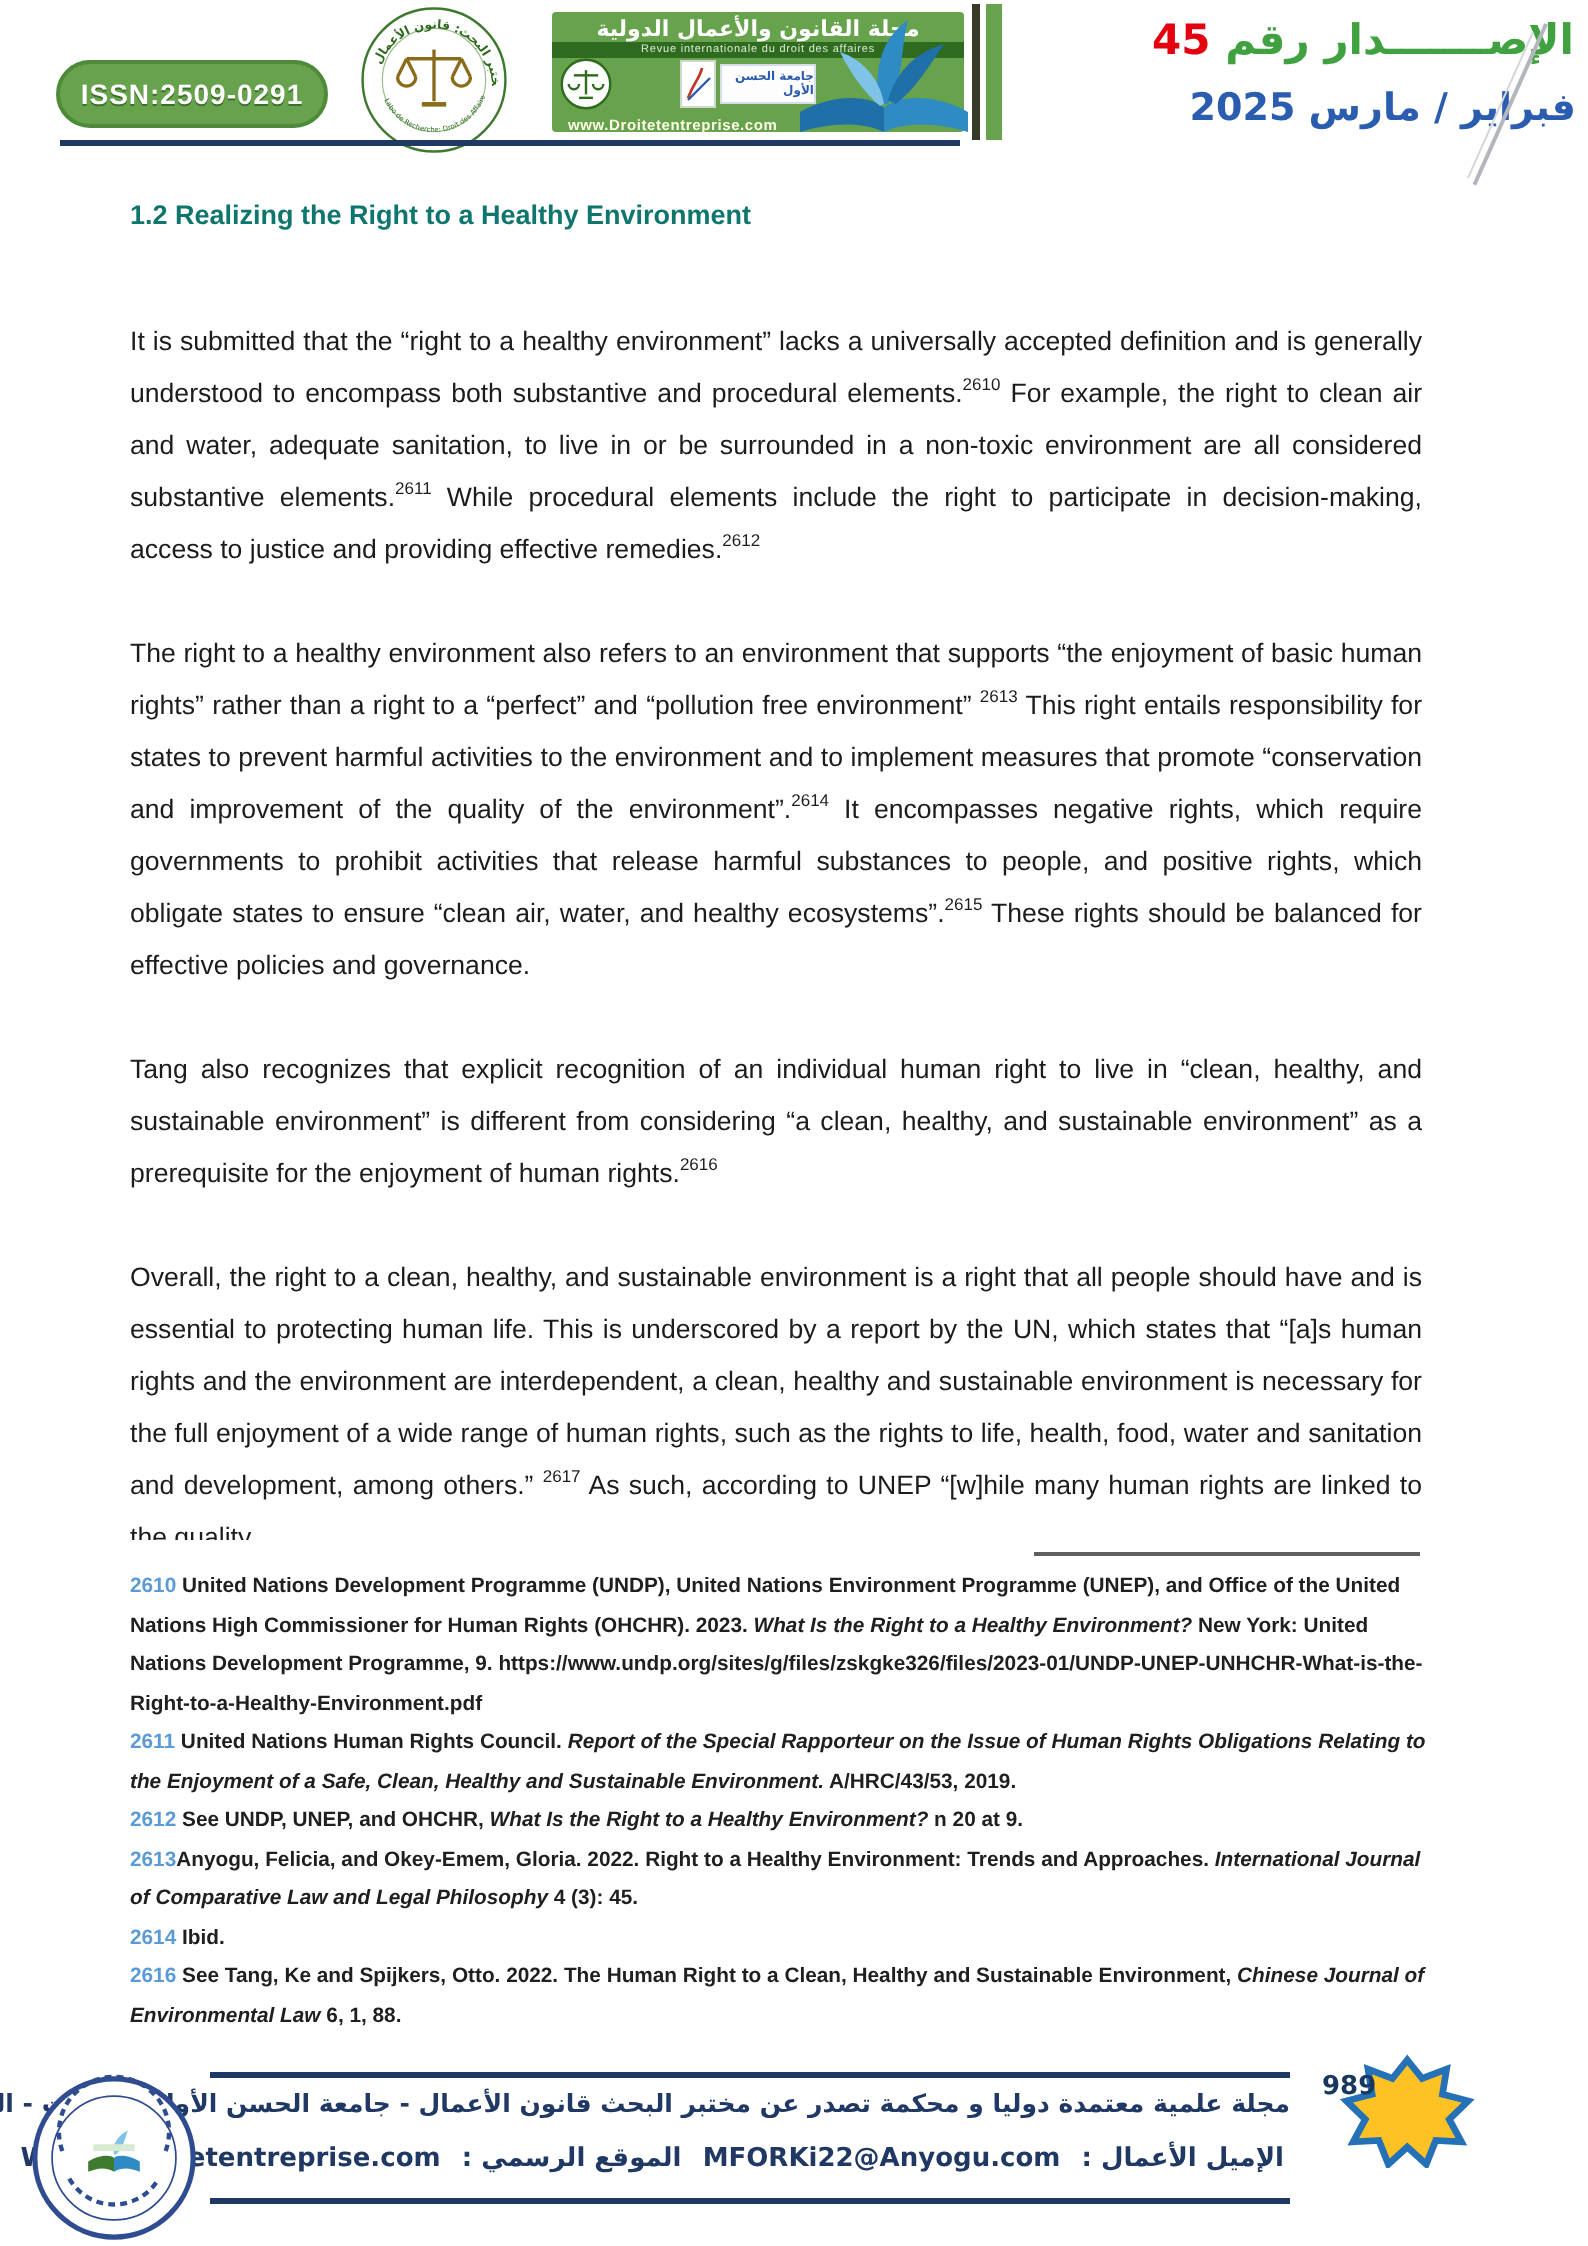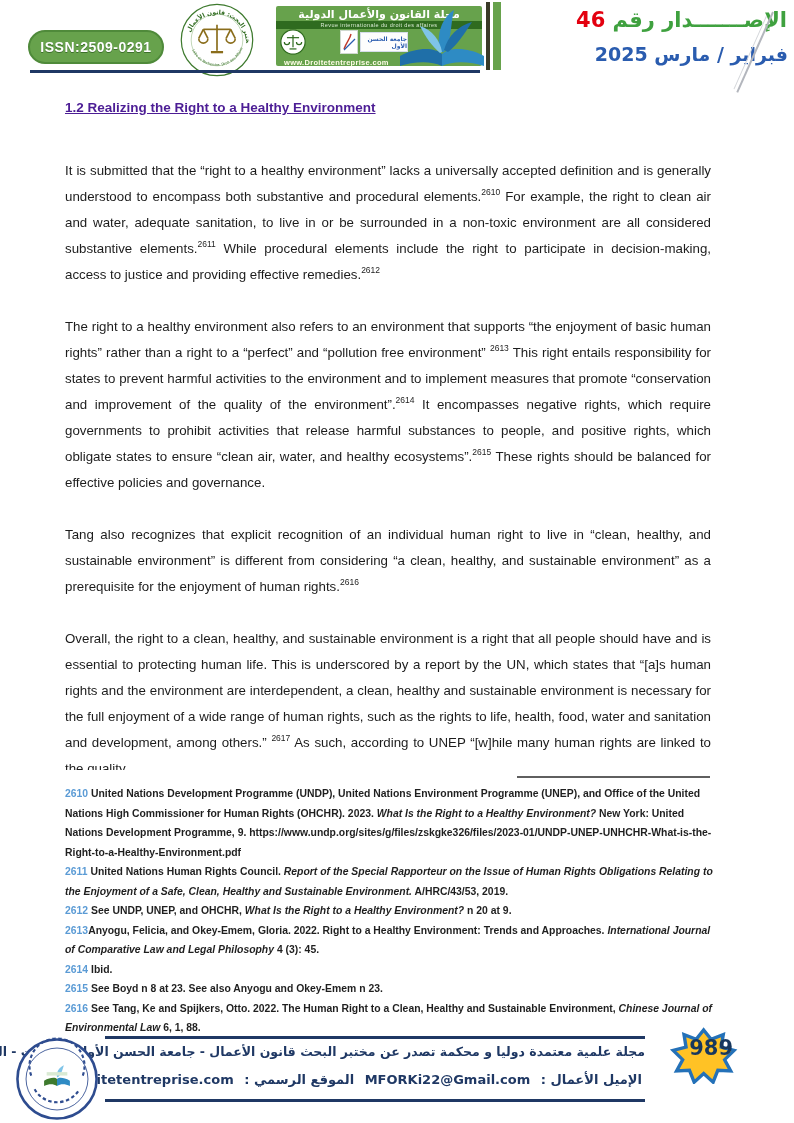--- a/index.html
+++ b/index.html
@@ -34,21 +34,21 @@
   .issue-number{color:var(--accent-red,#E3000F);}
   .issue-line2{position:absolute;left:548px;top:43px;width:240px;direction:rtl;text-align:right;
     font-family:"DejaVu Sans",sans-serif;font-weight:bold;font-size:19px;color:var(--accent-blue,#2A5CAF);white-space:nowrap;}
   .pencil{position:absolute;left:772px;top:12px;width:2px;height:88px;background:#b3b6bd;
     transform:rotate(24deg);transform-origin:top center;}
   .pencil2{position:absolute;left:766px;top:16px;width:1px;height:80px;background:#d4d6da;
     transform:rotate(24deg);transform-origin:top center;}
   .header-underline{position:absolute;left:30px;top:70px;width:450px;height:3px;background:var(--navy,#1F3864);}
 
   
-  .section-title{position:absolute;left:65px;top:100px;width:650px;font-weight:bold;font-size:13.5px;color:#4c1d95;text-decoration:underline;}
+  .section-title{position:absolute;left:65px;top:100px;width:650px;font-weight:bold;font-size:13.5px;color:#0f766e;}
   .body-copy{position:absolute;left:65px;top:146px;width:646px;height:624px;overflow:hidden;
     font-size:13.3px;line-height:26px;text-align:justify;}
   .body-copy p{margin:12px 0 26px 0;}
   .fnref{font-size:8.5px;line-height:0;vertical-align:6px;letter-spacing:0;}
 
   
   .fn-sep{position:absolute;left:517px;top:776px;width:193px;height:2px;background:#5f5f5f;}
   .footnotes{position:absolute;left:65px;top:784px;width:648px;height:250px;overflow:hidden;
     font-size:10.4px;line-height:19.5px;text-align:left;color:#1f1f1f;font-weight:bold;}
   .fn-num{color:var(--fnref-blue,#5B9BD5);}
@@ -56,22 +56,22 @@
   
   .footer-line-top{position:absolute;left:105px;top:1036px;width:540px;height:3px;background:var(--navy,#1F3864);}
   .footer-line-bottom{position:absolute;left:105px;top:1099px;width:540px;height:3px;background:var(--navy,#1F3864);}
   .footer-text1{position:absolute;left:105px;top:1044px;width:540px;text-align:center;direction:rtl;
     font-family:"DejaVu Sans",sans-serif;font-weight:bold;font-size:12.5px;color:var(--navy,#1F3864);white-space:nowrap;}
   .footer-text2{position:absolute;left:105px;top:1072px;width:540px;text-align:center;direction:rtl;
     font-family:"DejaVu Sans",sans-serif;font-weight:bold;font-size:13px;color:var(--navy,#1F3864);white-space:nowrap;}
   .footer-text2 span{margin:0 3px;}
   .footer-logo{position:absolute;left:14px;top:1036px;width:86px;height:86px;}
   .page-badge{position:absolute;left:661px;top:1026px;width:86px;height:58px;}
-  .page-badge-num{position:absolute;left:661px;top:1036px;width:72px;text-align:right;
-    font-family:"DejaVu Sans",sans-serif;font-weight:bold;font-size:21px;color:#17375E;}
+  .page-badge-num{position:absolute;left:661px;top:1036px;width:72px;text-align:left;
+    font-family:"DejaVu Sans",sans-serif;font-weight:bold;font-size:13px;color:#17375E;}
 </style>
 </head>
 <body>
 
 <div id="page">
 
   <div>
     <div class="issn-pill">ISSN:2509-0291</div>
 
     <svg class="lab-logo" viewBox="0 0 100 100">
@@ -130,21 +130,21 @@
       <path d="M52,44 C56,30 66,20 80,16 C72,28 66,38 56,46 Z" fill="#1F6FA8"></path>
       <path d="M50,46 C48,34 40,24 28,20 C34,32 40,40 48,47 Z" fill="#7FC4E8"></path>
     </svg>
 
     <div class="vbar-dark"></div>
     <div class="vbar-green"></div>
 
     <div class="issue-line1">
       <span class="issue-label">الإصـــــــدار رقم</span>
       <span> </span>
-      <span class="issue-number">46</span>
+      <span class="issue-number">45</span>
     </div>
     <div class="issue-line2">فبراير / مارس 2025</div>
 
     <div class="pencil"></div>
     <div class="pencil2"></div>
     <div class="header-underline"></div>
   </div>
 
   <div class="section-title">1.2 Realizing the Right to a Healthy Environment</div>
 
@@ -155,30 +155,29 @@
       <p>Overall, the right to a clean, healthy, and sustainable environment is a right that all people should have and is essential to protecting human life. This is underscored by a report by the UN, which states that “[a]s human rights and the environment are interdependent, a clean, healthy and sustainable environment is necessary for the full enjoyment of a wide range of human rights, such as the rights to life, health, food, water and sanitation and development, among others.” <sup class="fnref">2617</sup> As such, according to UNEP “[w]hile many human rights are linked to the quality</p>
     </div>
 
   <div class="fn-sep"></div>
   <div class="footnotes" id="footnotes">
       <div class="footnote"><span class="fn-num">2610</span> United Nations Development Programme (UNDP), United Nations Environment Programme (UNEP), and Office of the United Nations High Commissioner for Human Rights (OHCHR). 2023. <i>What Is the Right to a Healthy Environment?</i> New York: United Nations Development Programme, 9. https://www.undp.org/sites/g/files/zskgke326/files/2023-01/UNDP-UNEP-UNHCHR-What-is-the-Right-to-a-Healthy-Environment.pdf</div>
       <div class="footnote"><span class="fn-num">2611</span> United Nations Human Rights Council. <i>Report of the Special Rapporteur on the Issue of Human Rights Obligations Relating to the Enjoyment of a Safe, Clean, Healthy and Sustainable Environment.</i> A/HRC/43/53, 2019.</div>
       <div class="footnote"><span class="fn-num">2612</span> See UNDP, UNEP, and OHCHR, <i>What Is the Right to a Healthy Environment?</i> n 20 at 9.</div>
       <div class="footnote"><span class="fn-num">2613</span>Anyogu, Felicia, and Okey-Emem, Gloria. 2022. Right to a Healthy Environment: Trends and Approaches. <i>International Journal of Comparative Law and Legal Philosophy</i> 4 (3): 45.</div>
       <div class="footnote"><span class="fn-num">2614</span> Ibid.</div>
-      <div class="footnote"><span class="fn-num">2615</span> See Boyd n 8 at 23. See also Anyogu and Okey-Emem n 23.</div>
       <div class="footnote"><span class="fn-num">2616</span> See Tang, Ke and Spijkers, Otto. 2022. The Human Right to a Clean, Healthy and Sustainable Environment, <i>Chinese Journal of Environmental Law</i> 6, 1, 88.</div>
     </div>
 
   <div>
     <div class="footer-line-top"></div>
     <div class="footer-text1">مجلة علمية معتمدة دوليا و محكمة تصدر عن مختبر البحث قانون الأعمال - جامعة الحسن الأول - سطات - المغرب</div>
     <div class="footer-text2">
       <span>الإميل الأعمال :</span>
-      <span dir="ltr">MFORKi22@Gmail.com</span>
+      <span dir="ltr">MFORKi22@Anyogu.com</span>
       <span>الموقع الرسمي :</span>
       <span dir="ltr">WWW.Droitetentreprise.com</span>
     </div>
     <div class="footer-line-bottom"></div>
 
     <svg class="footer-logo" viewBox="0 0 100 100">
       <circle cx="50" cy="50" r="46" fill="#ffffff" stroke="#2E4C8F" stroke-width="3"></circle>
       <circle cx="50" cy="50" r="36" fill="#ffffff" stroke="#2E4C8F" stroke-width="1"></circle>
       <path d="M 20,46 A 32,32 0 1 1 80,46" fill="none" stroke="#2E4C8F" stroke-width="2.5" stroke-dasharray="4 3"></path>
       <path d="M 24,62 A 30,30 0 0 0 76,62" fill="none" stroke="#2E4C8F" stroke-width="2.5" stroke-dasharray="4 3"></path>

